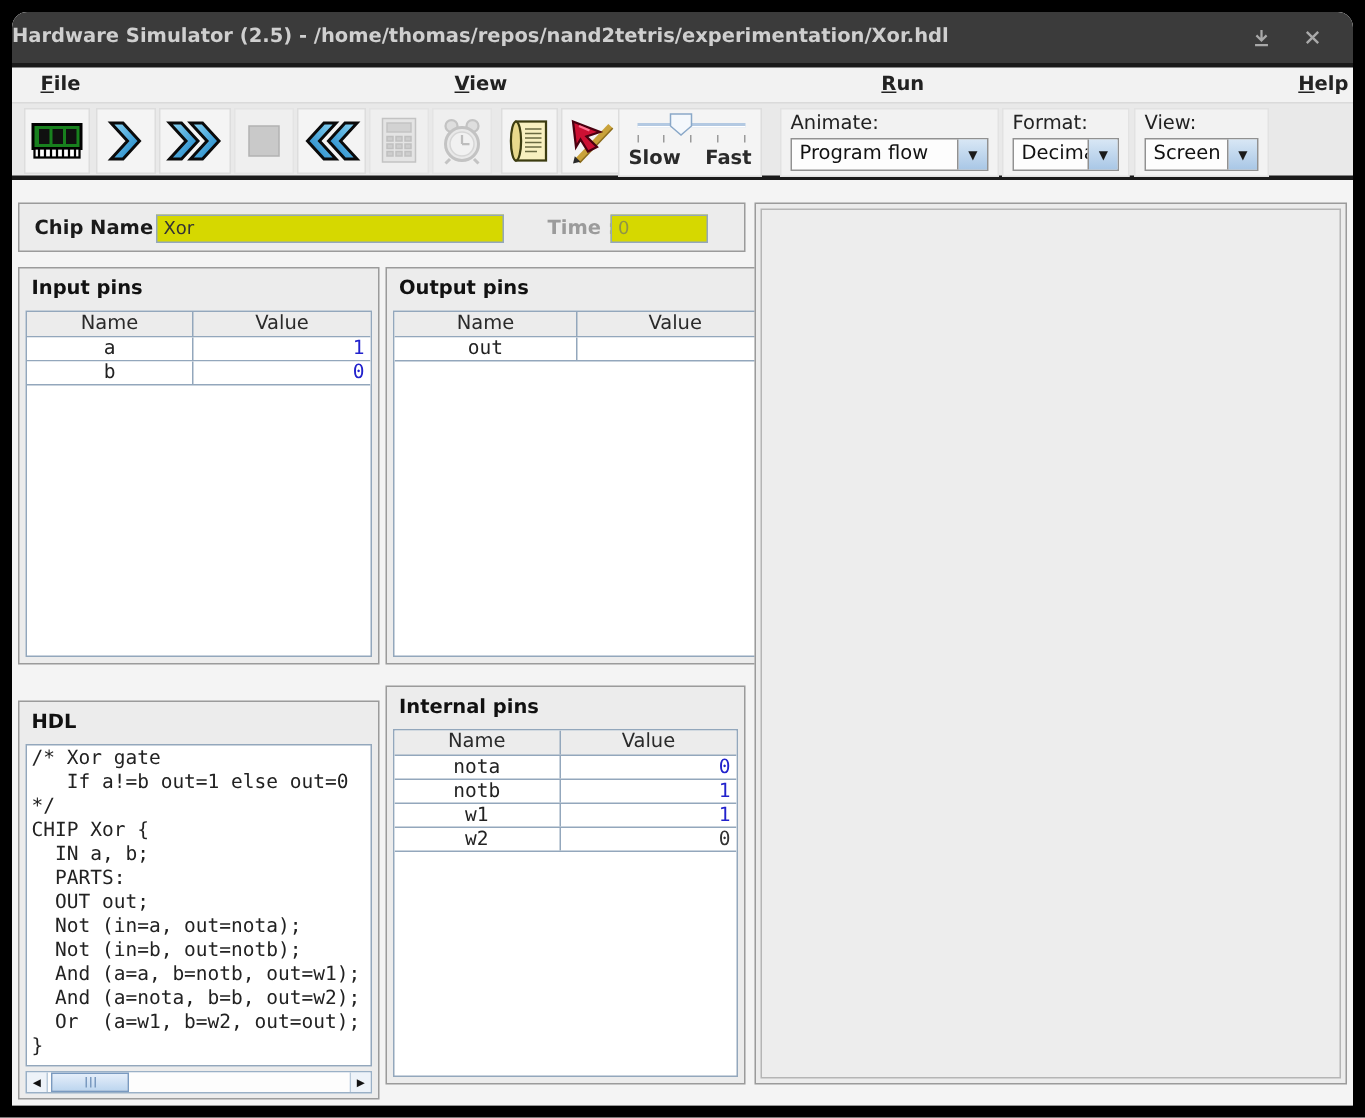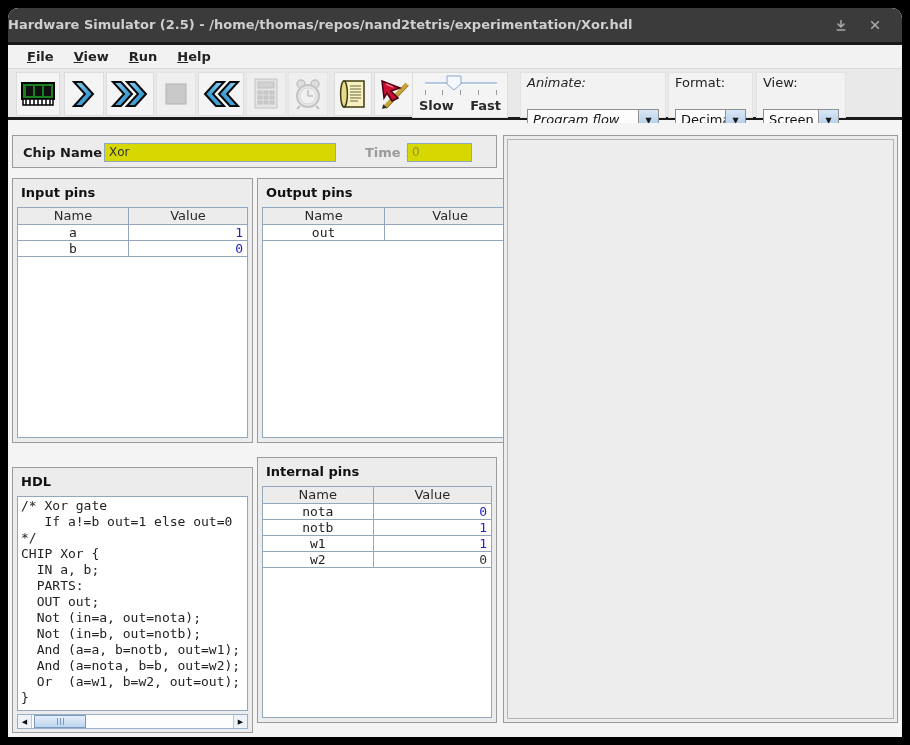--- a/index.html
+++ b/index.html
@@ -27,21 +27,21 @@
   }
   .tb-btn {
     position: absolute; top: 9px; width: 18px; height: 16px;
     display: flex; align-items: center; justify-content: center; cursor: default;
   }
   .tb-btn.iconify { right: 52px; }
   .tb-btn.close { right: 18px; }
   
   .menubar {
     height: 26px; background: #f2f2f2; border-top: 3px solid #1a1a1a;
-    display: flex; align-items: center; padding-left: 16px; gap: 14px;
+    display: flex; align-items: center; padding-left: 16px; gap: 14px; justify-content: space-between;
   }
   .menu-item {
     display: inline-block; font-size: 13px; font-weight: bold; color: #222;
     padding: 2px 3px;
   }
   .menu-item::first-letter { text-decoration: underline; }
   
   .toolbar {
     position: relative; height: 52px; background: #e9e9e9;
     border-bottom: 3px solid #1a1a1a; border-top: 1px solid #dadada;
@@ -59,21 +59,21 @@
     background: #b3c9e2; border-bottom: 1px solid #fff; }
   .slider-thumb { position: absolute; left: 33px; top: 2px; }
   .slider-ticks { position: absolute; left: 12px; top: 17px; width: 72px; height: 5px; }
   .slider-ticks span { position: absolute; top: 0; width: 1px; height: 5px; background: #9a9a9a; }
   .slider-label { position: absolute; bottom: 4px; font-size: 13px; font-weight: bold; color: #2a2a2a; }
   .slider-label.slow { left: 6px; }
   .slider-label.fast { right: 6px; }
   
   .combo-group { position: absolute; top: 3px; height: 46px; background: #f2f2f2; border: 1px solid #e2e2e2; padding: 1px 6px; }
   .combo-label { font-size: 13px; color: #222; line-height: 18px; }
-  .combo { display: flex; height: 22px; border: 1px solid #919191; background: #fdfdfd; margin-top: 17px; }
+  .combo { display: flex; height: 22px; border: 1px solid #919191; background: #fdfdfd; }
   .combo .combo-text { flex: 1; font-size: 13px; color: #111; padding: 2px 5px; white-space: nowrap; overflow: hidden; }
   .combo .combo-arrow {
     width: 20px; border-left: 1px solid #919191;
     background: linear-gradient(#d8e7f5, #a9c7e6);
     display: flex; align-items: center; justify-content: center;
     font-size: 8px; color: #1a1a1a;
   }
   
   .content { position: absolute; left: 0; top: 115px; right: 0; bottom: 0; background: #f4f4f4; }
   .panel { position: absolute; background: #ececec; border: 1px solid #9b9b9b; }
@@ -278,21 +278,21 @@
         <span style="left:0"></span>
           <span style="left:17px"></span>
           <span style="left:35px"></span>
           <span style="left:53px"></span>
           <span style="left:71px"></span>
       </div>
       <div class="slider-label slow">Slow</div>
       <div class="slider-label fast">Fast</div>
     </div>
 
-    <div class="combo-group" style="left:512px;width:146px;font-style:italic;">
+    <div class="combo-group" style="left:512px;width:146px;">
       <div class="combo-label">Animate:</div>
       <div class="combo">
         <div class="combo-text">Program flow</div>
         <div class="combo-arrow">▼</div>
       </div>
     </div>
 
     <div class="combo-group" style="left:660px;width:85px;">
       <div class="combo-label">Format:</div>
       <div class="combo">

